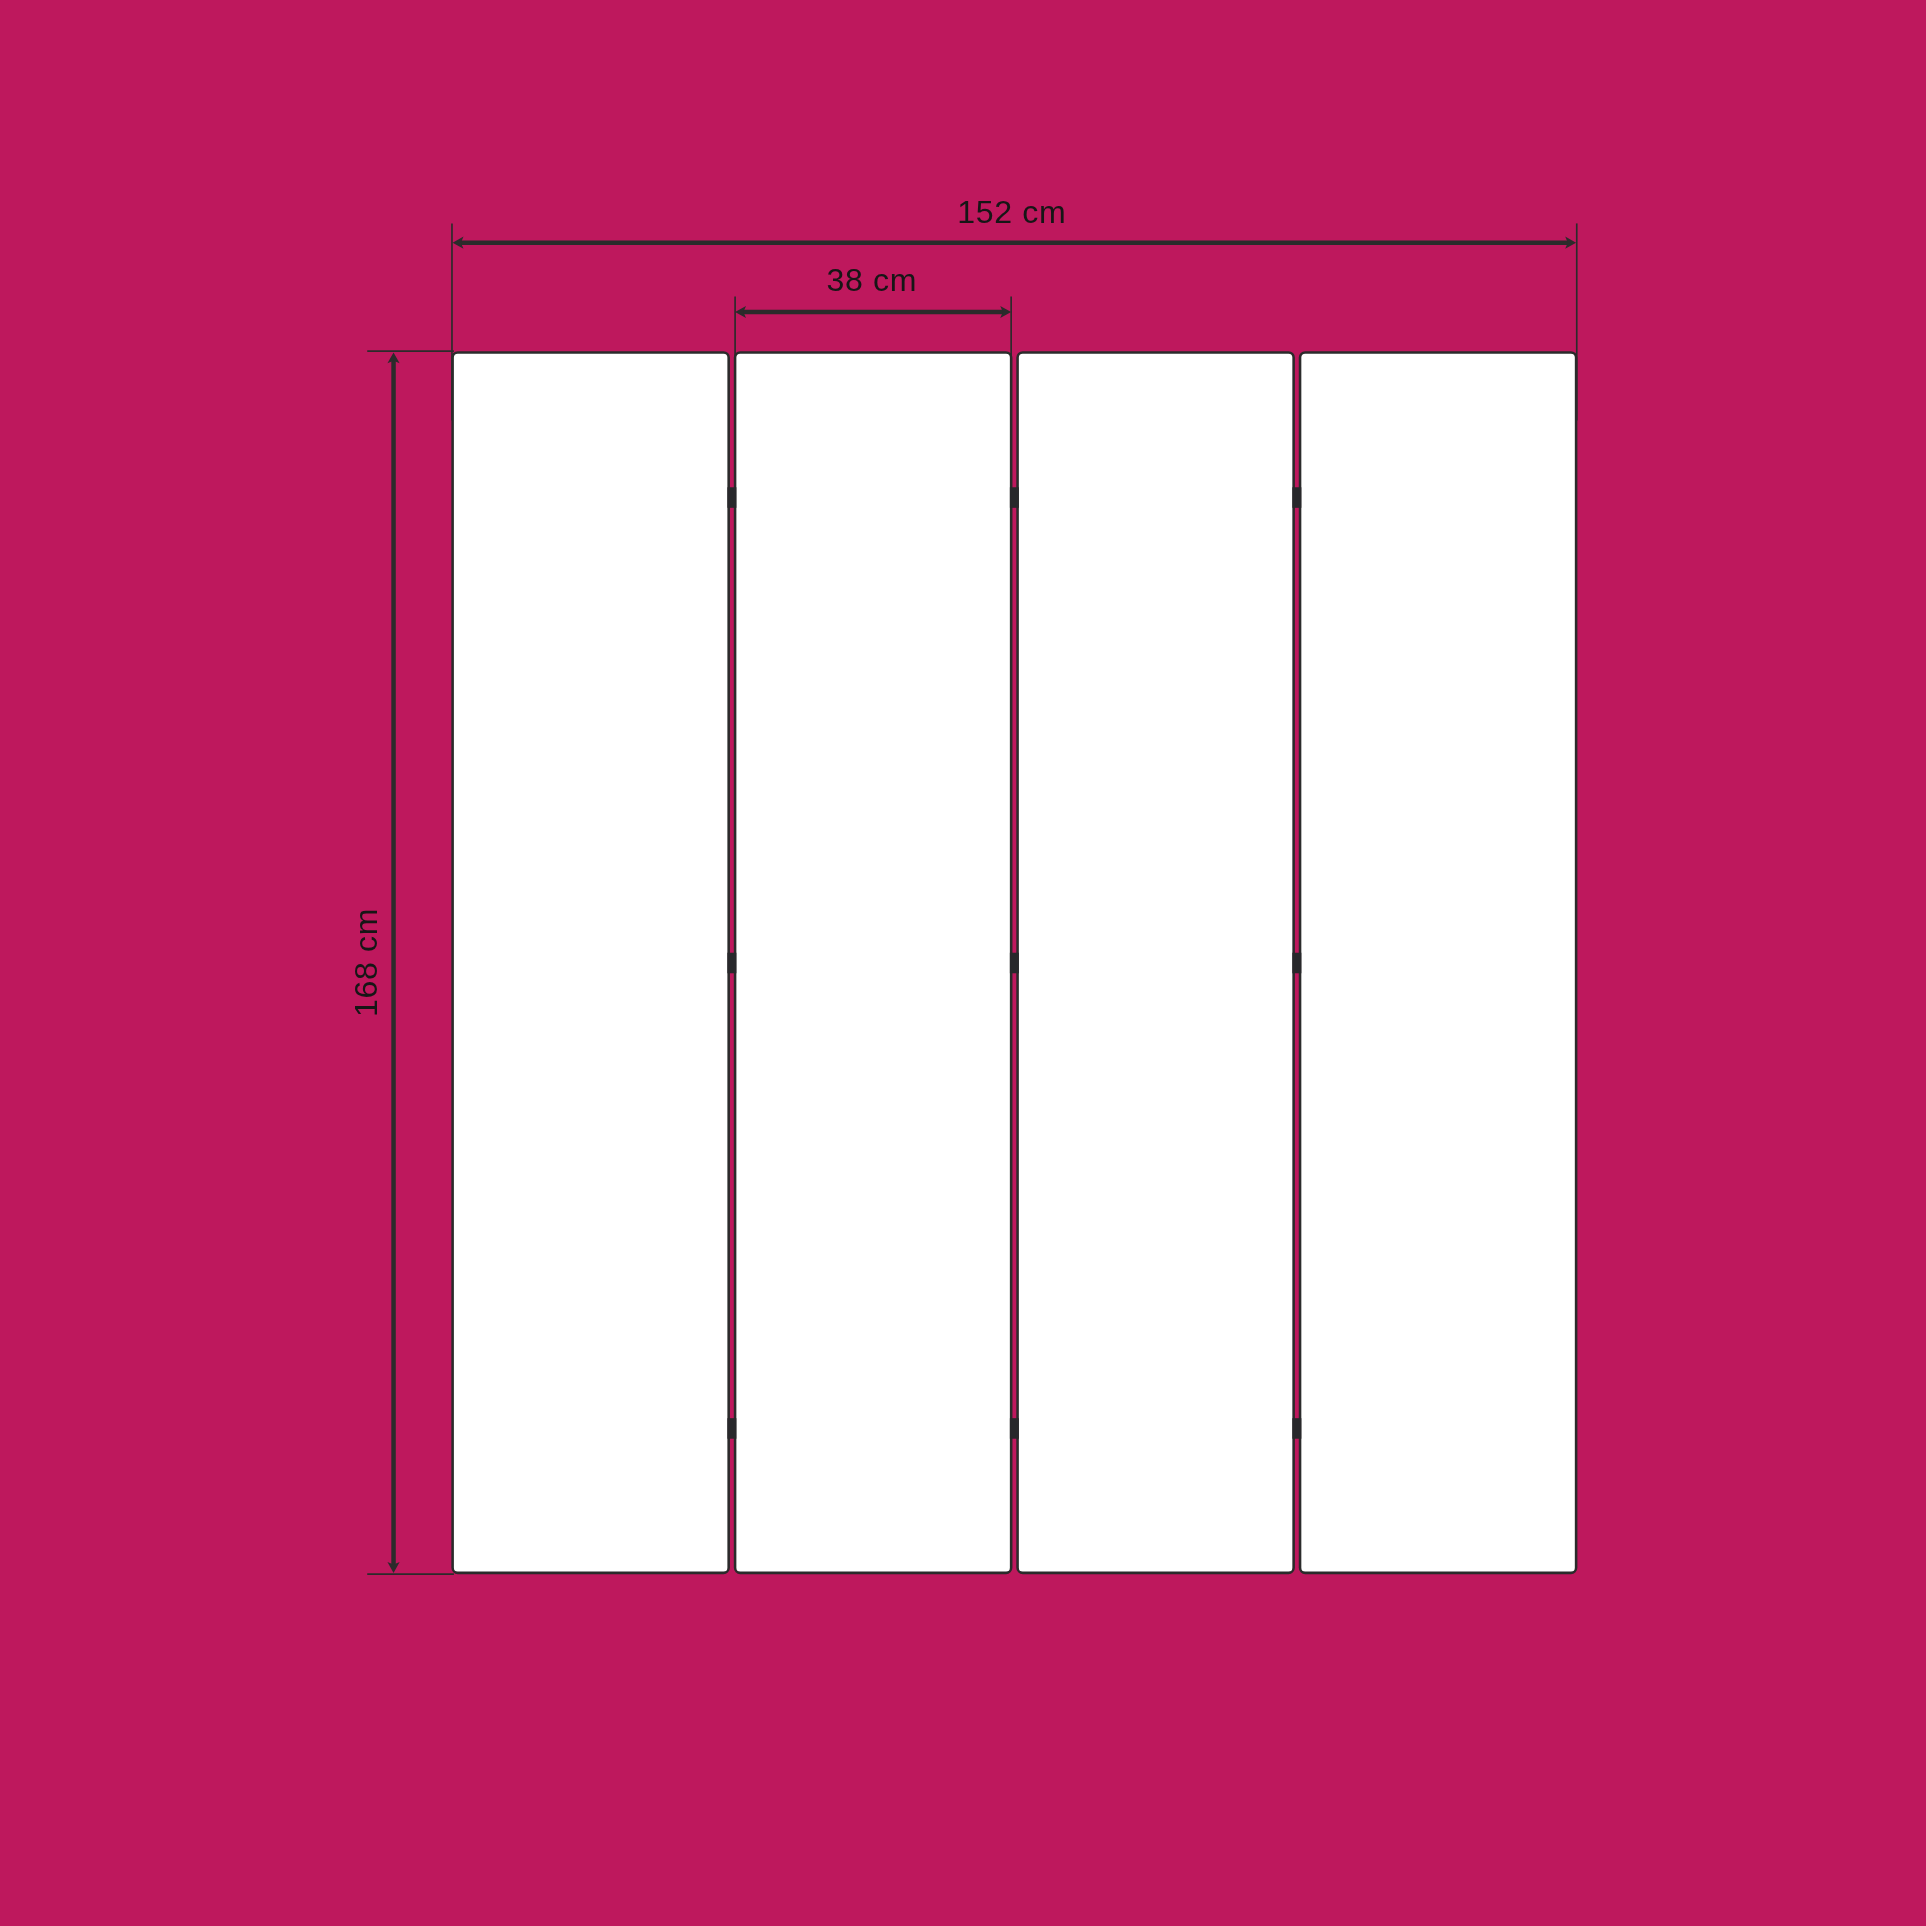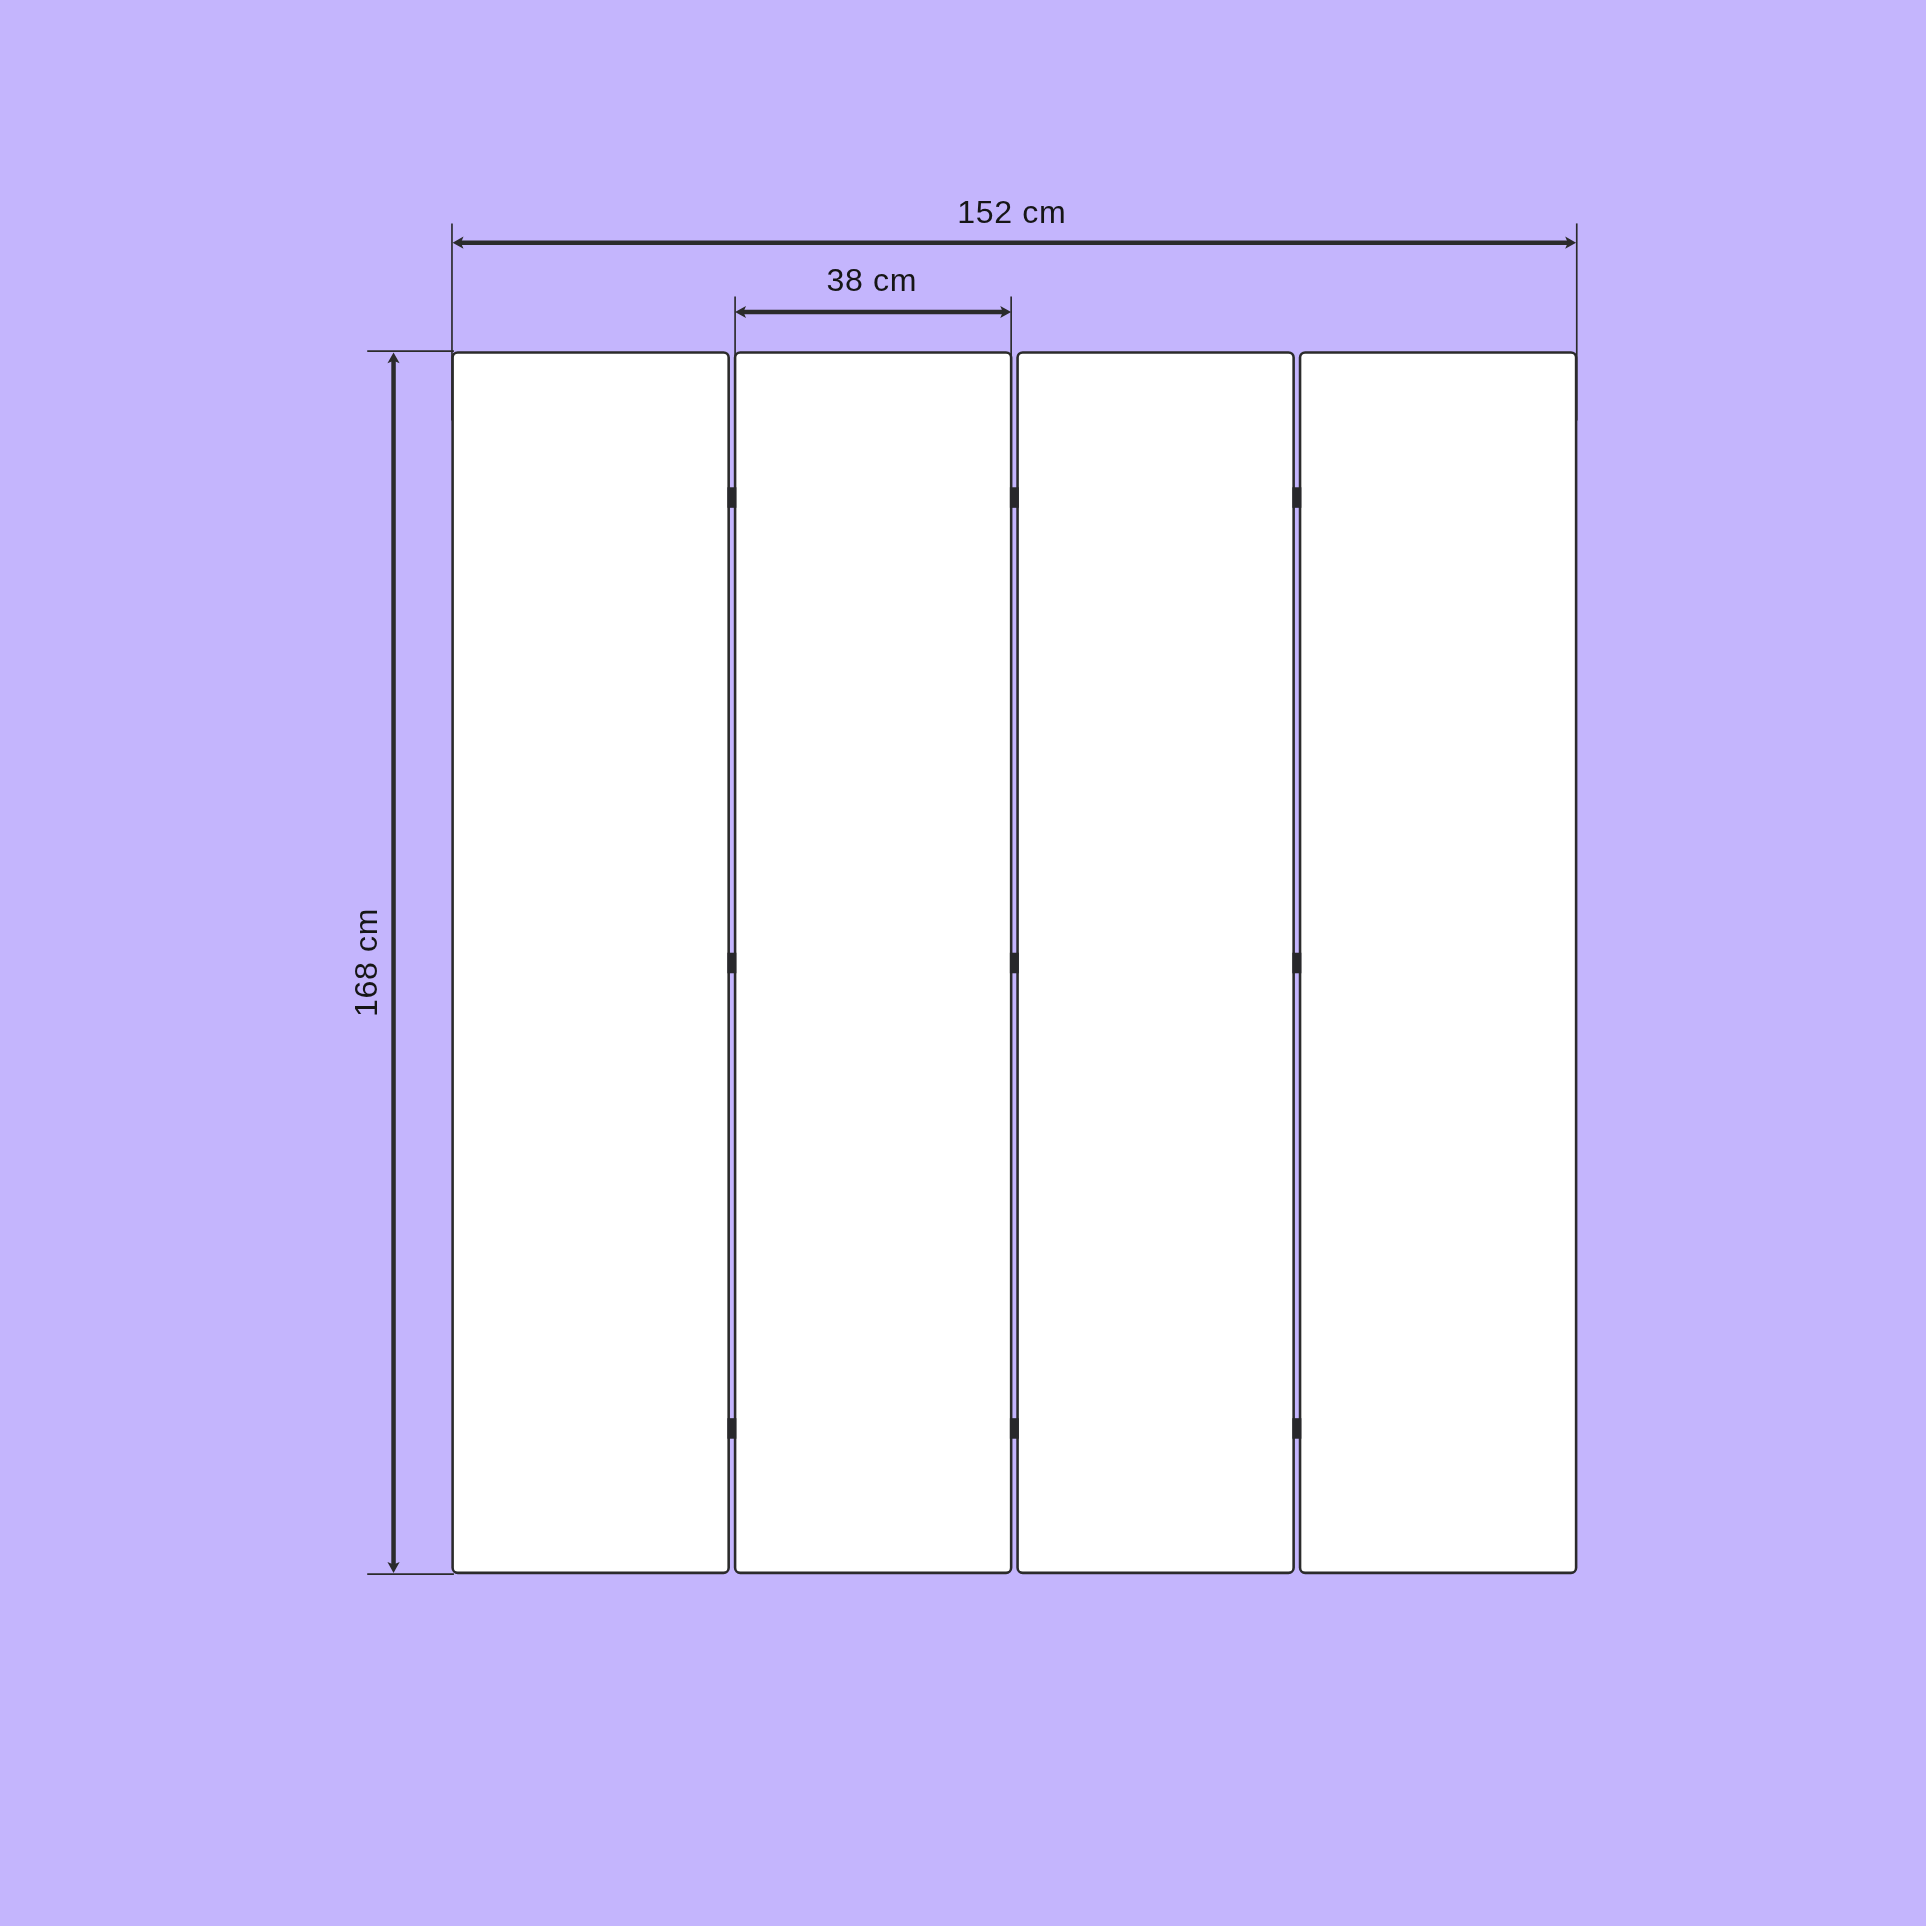--- a/index.html
+++ b/index.html
@@ -11,21 +11,21 @@
     width: 1926px;
     height: 1926px;
     position: relative;
     font-family: "Liberation Sans", sans-serif;
   }
   .drawing-canvas {
     position: absolute;
     inset: 0;
     width: 1926px;
     height: 1926px;
-    background: #c4b5fd;
+    background: #be185d;
   }
   svg { display: block; }
   .panel {
     fill: #ffffff;
     stroke: #2b2b2b;
     stroke-width: 4;
   }
   .hinge {
     fill: #28282b;
     stroke: none;

